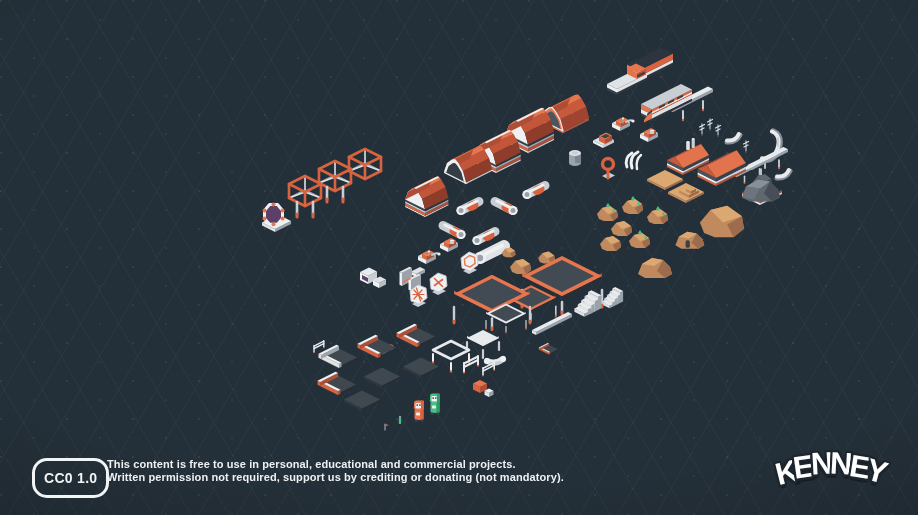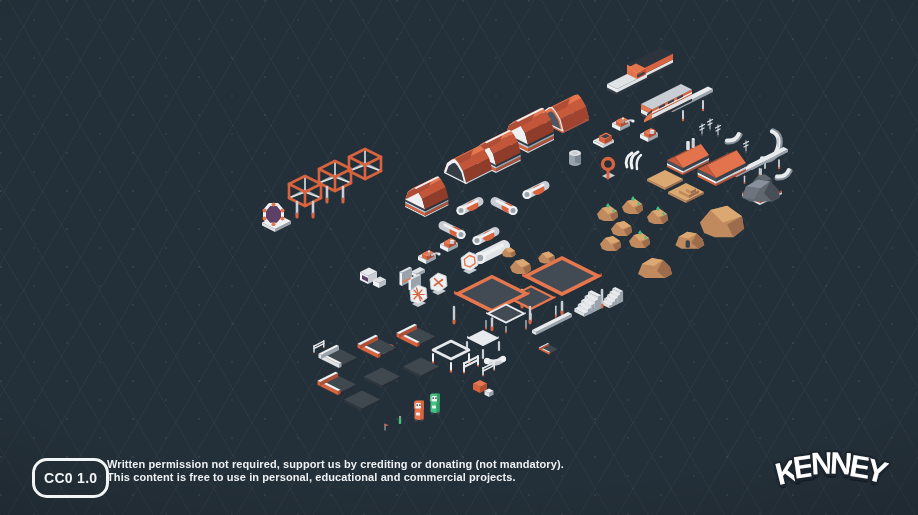--- a/index.html
+++ b/index.html
@@ -833,22 +833,22 @@
       <rect x="-0.6" y="-8" width="1.2" height="2" rx="0.3" fill="#eef0f2"></rect>
     </g>
     <g transform="translate(385,430) scale(1)">
       <line x1="0" y1="0" x2="0" y2="-6" stroke="#9aa3ac" stroke-width="1.2" stroke-linecap="round"></line>
       <polygon points="0,-6 4,-5 0,-3.5" fill="#d9633f"></polygon>
     </g>
   </svg>
 
 <div class="badge">CC0 1.0</div>
 <div class="lines">
+  <div>This content is free to use in personal, educational and commercial projects.</div>
   <div>Written permission not required, support us by crediting or donating (not mandatory).</div>
-  <div>This content is free to use in personal, educational and commercial projects.</div>
 </div>
 <div class="logo">
     <span>K</span>
     <span>E</span>
     <span>N</span>
     <span>N</span>
     <span>E</span>
     <span>Y</span>
   </div>
 

